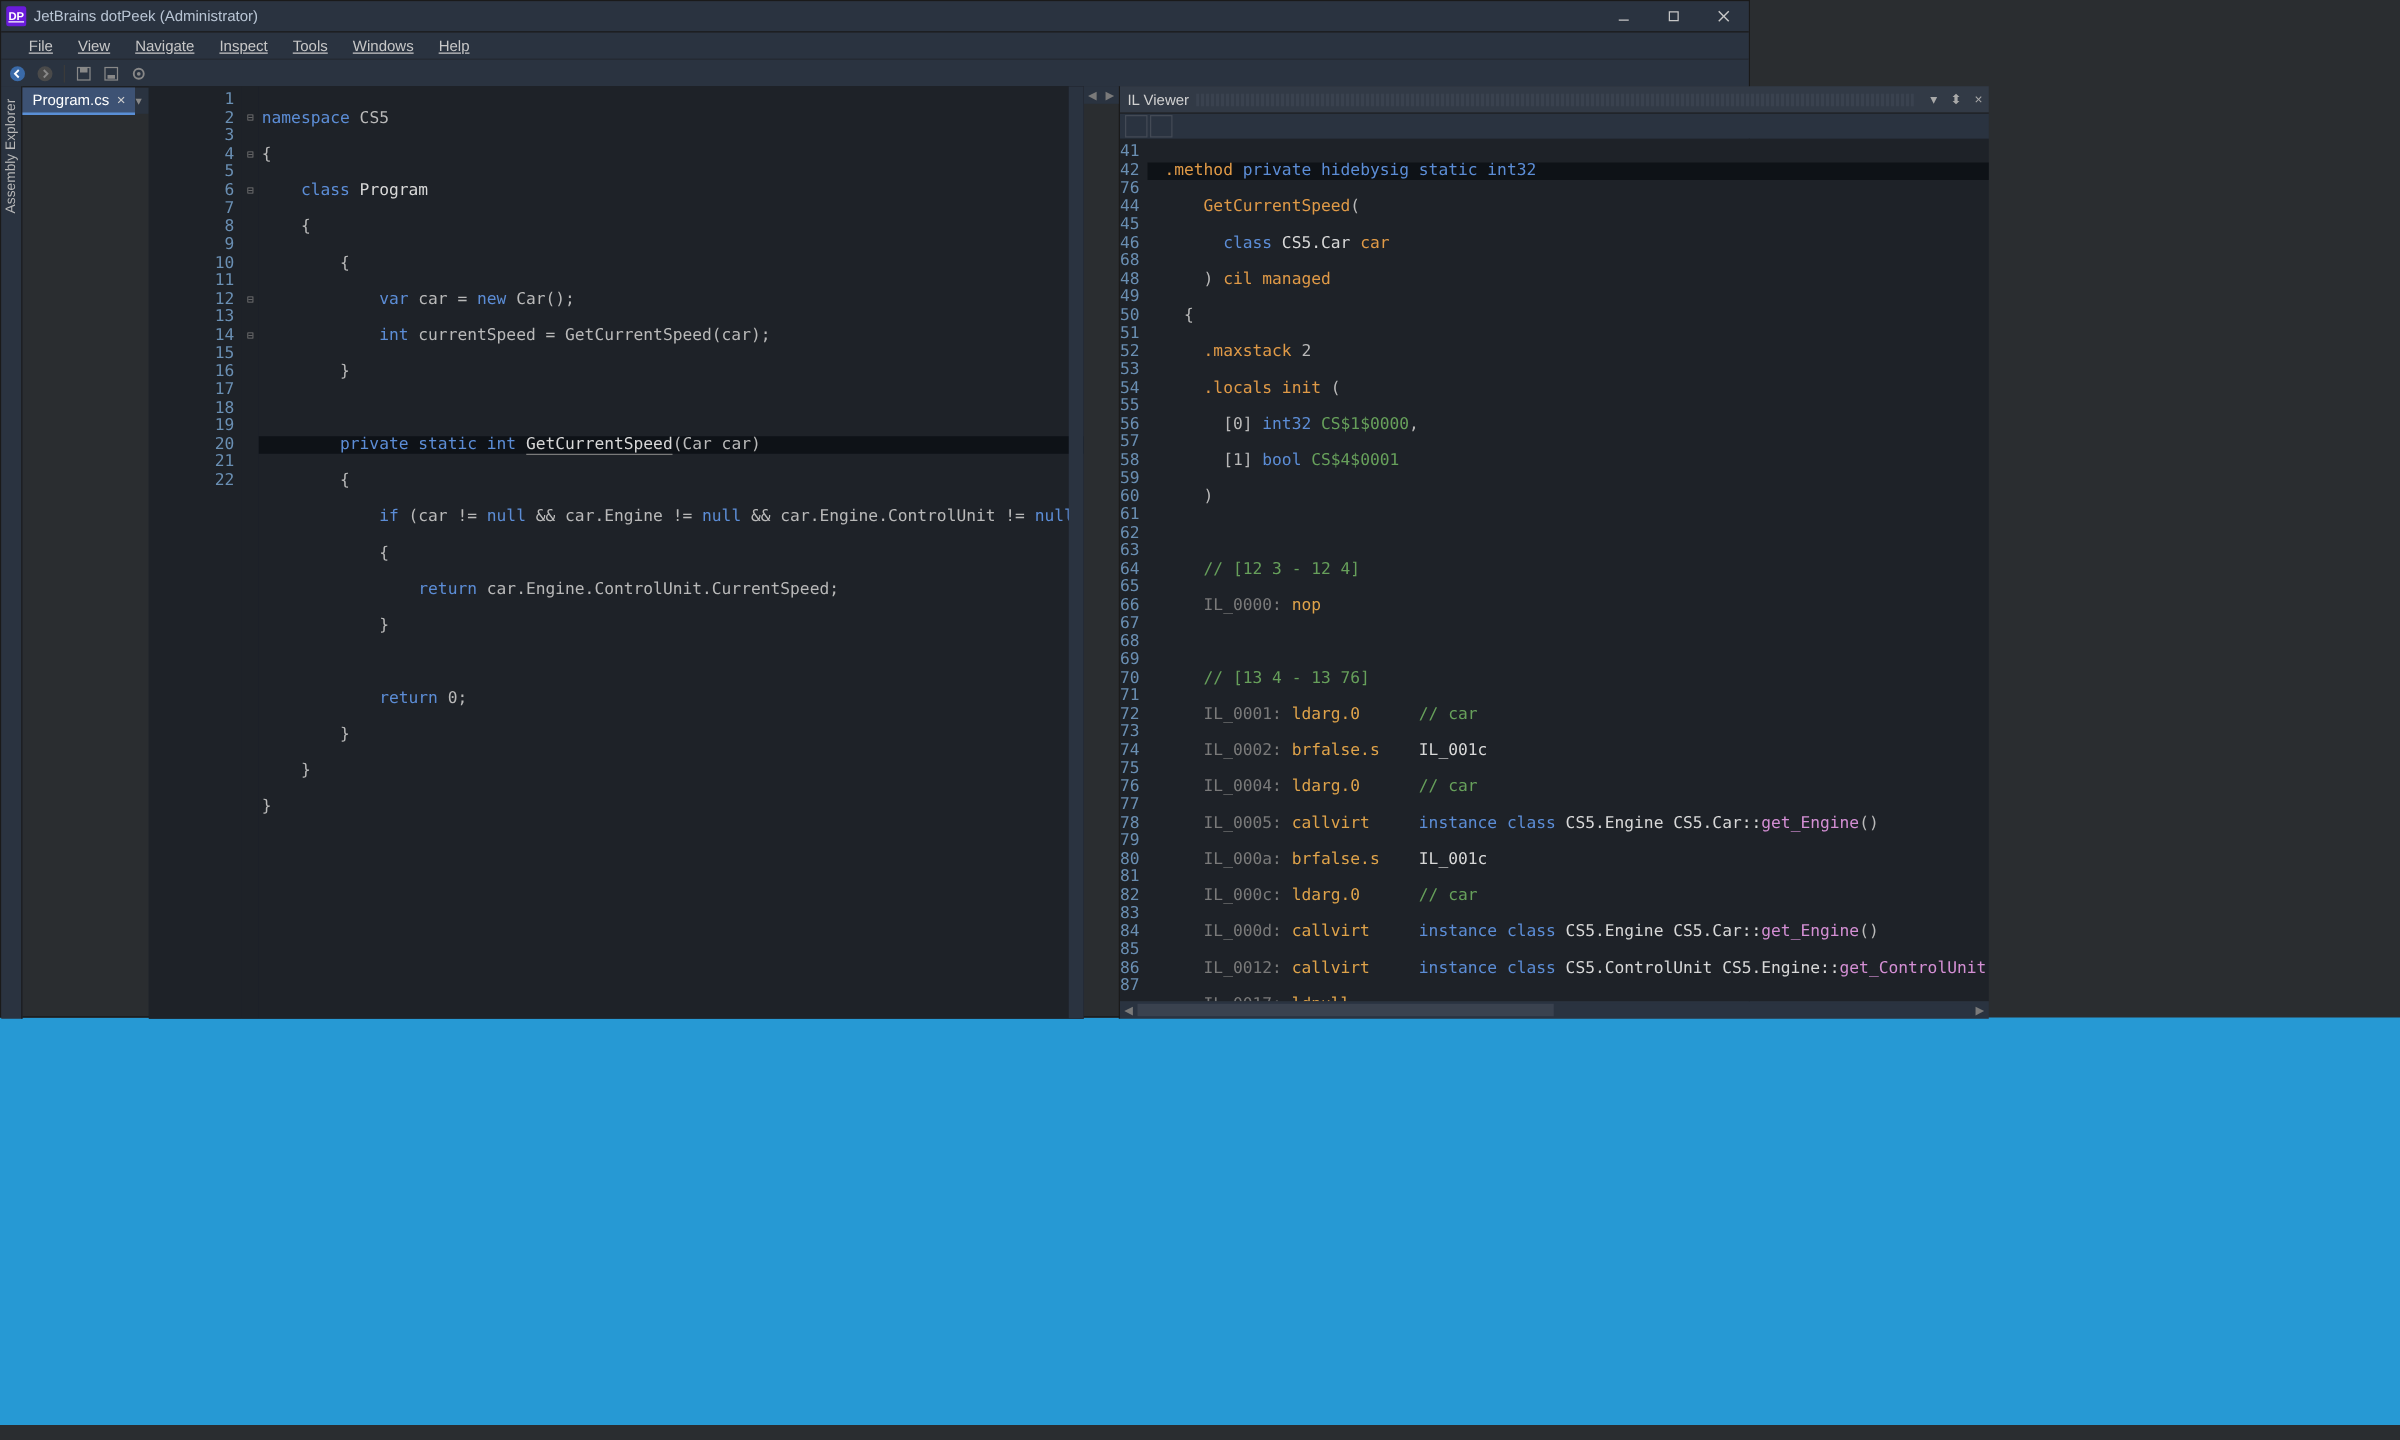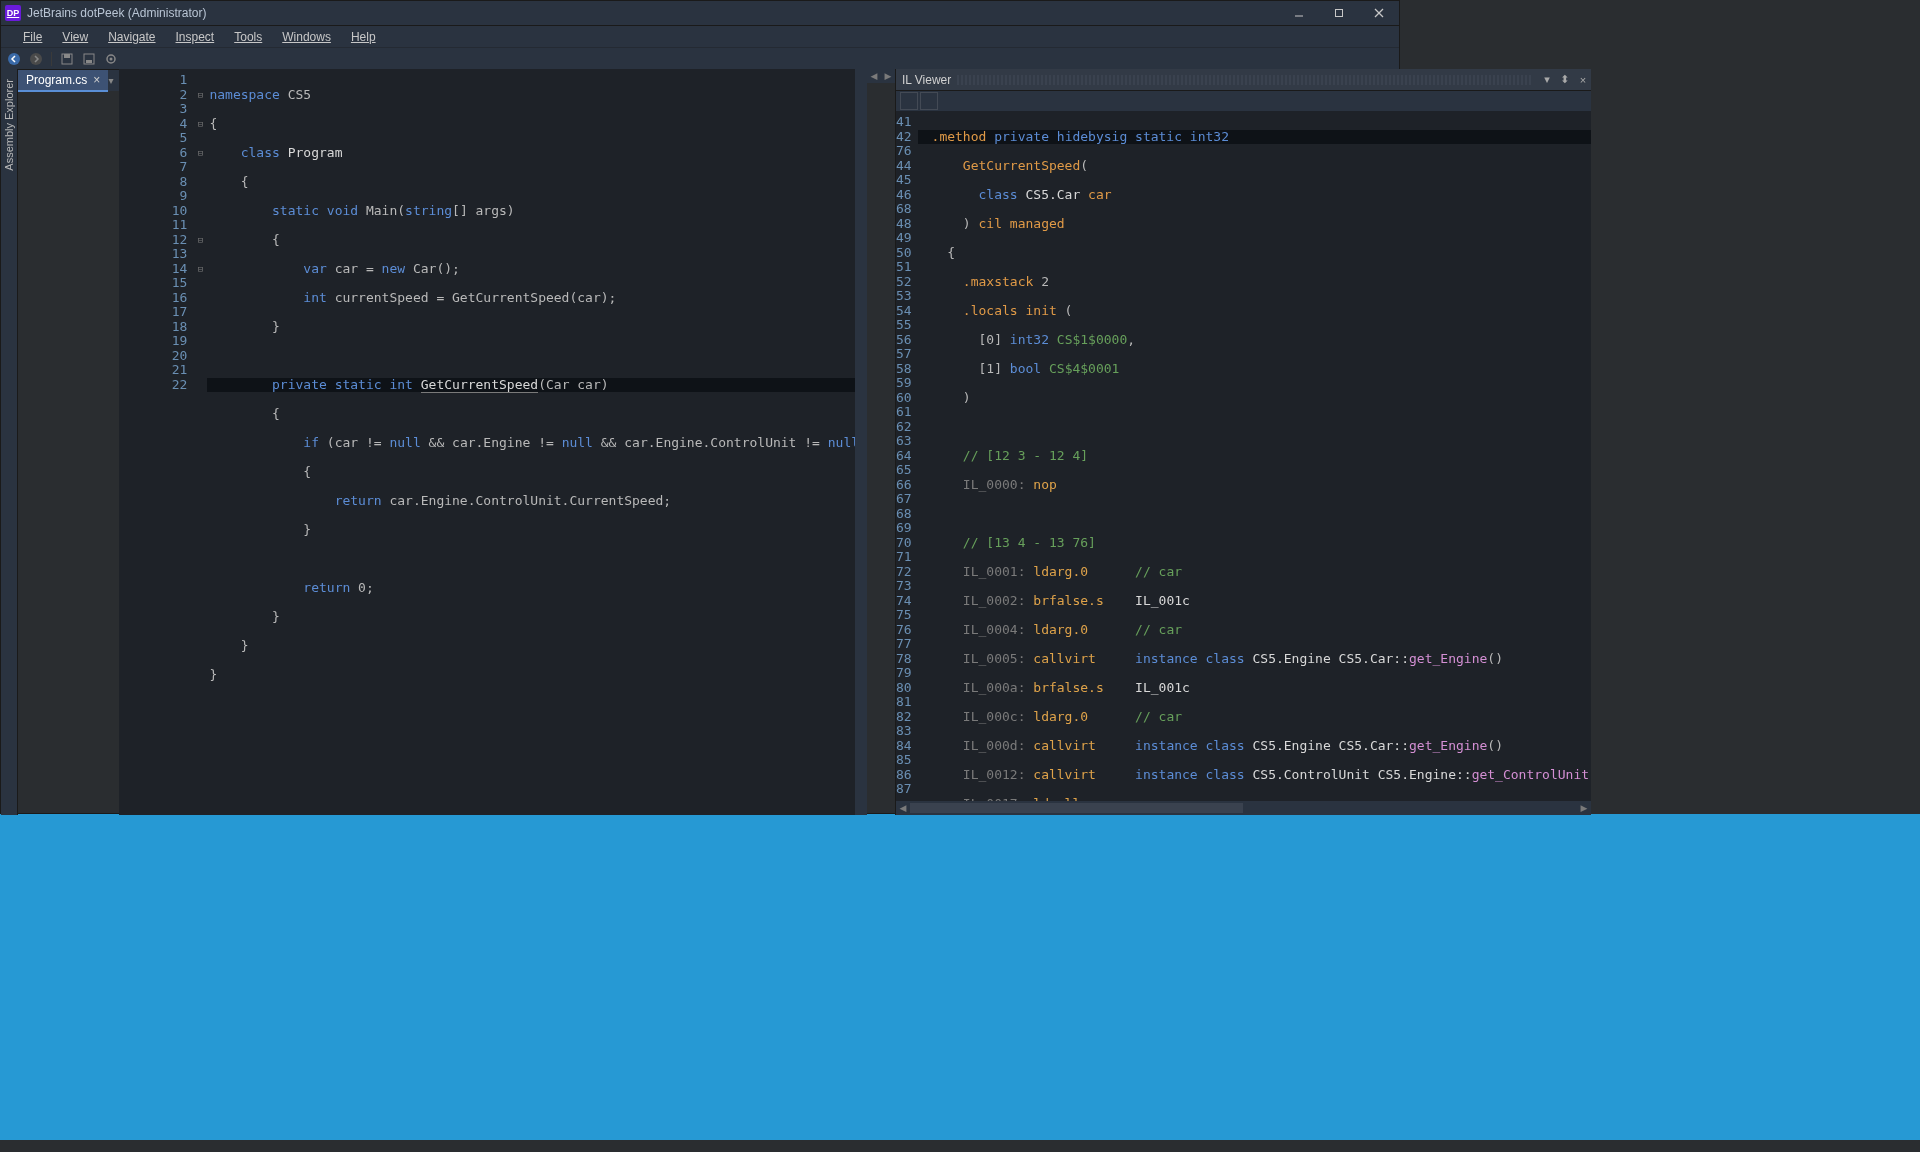--- a/index.html
+++ b/index.html
@@ -224,21 +224,20 @@
             <div class="fold"></div>
             <div class="fold"></div>
           <div class="fold"></div>
             <div class="fold"></div>
         </div>
         <div class="code">
 <div class="cl"><span class="kw">namespace</span><span> CS5</span></div>
 <div class="cl">{</div>
 <div class="cl"><span class="kw">    class</span><span class="cls"> Program</span></div>
 <div class="cl">    {</div>
-<div class="cl"><span class="kw">        static </span><span class="kw">void</span><span> Main(</span><span class="kw">string</span><span>[] args)</span></div>
 <div class="cl">        {</div>
 <div class="cl"><span class="kw">            var</span><span> car = </span><span class="kw">new</span><span> Car();</span></div>
 <div class="cl"><span class="kw">            int</span><span> currentSpeed = GetCurrentSpeed(car);</span></div>
 <div class="cl">        }</div>
 <div class="cl"></div>
 <div class="cl hl"><span class="kw">        private </span><span class="kw">static </span><span class="kw">int </span><span class="sel">GetCurrentSpeed</span><span>(Car car)</span></div>
 <div class="cl">        {</div>
 <div class="cl"><span class="kw">            if</span><span> (car != </span><span class="nil">null</span><span> &amp;&amp; car.Engine != </span><span class="nil">null</span><span> &amp;&amp; car.Engine.ControlUnit != </span><span class="nil">null</span><span>)</span></div>
 <div class="cl">            {</div>
 <div class="cl"><span class="kw">                return</span><span> car.Engine.ControlUnit.CurrentSpeed;</span></div>

